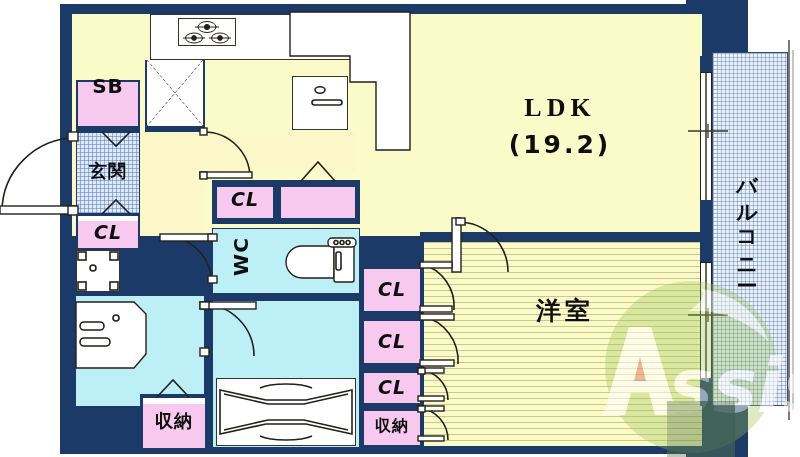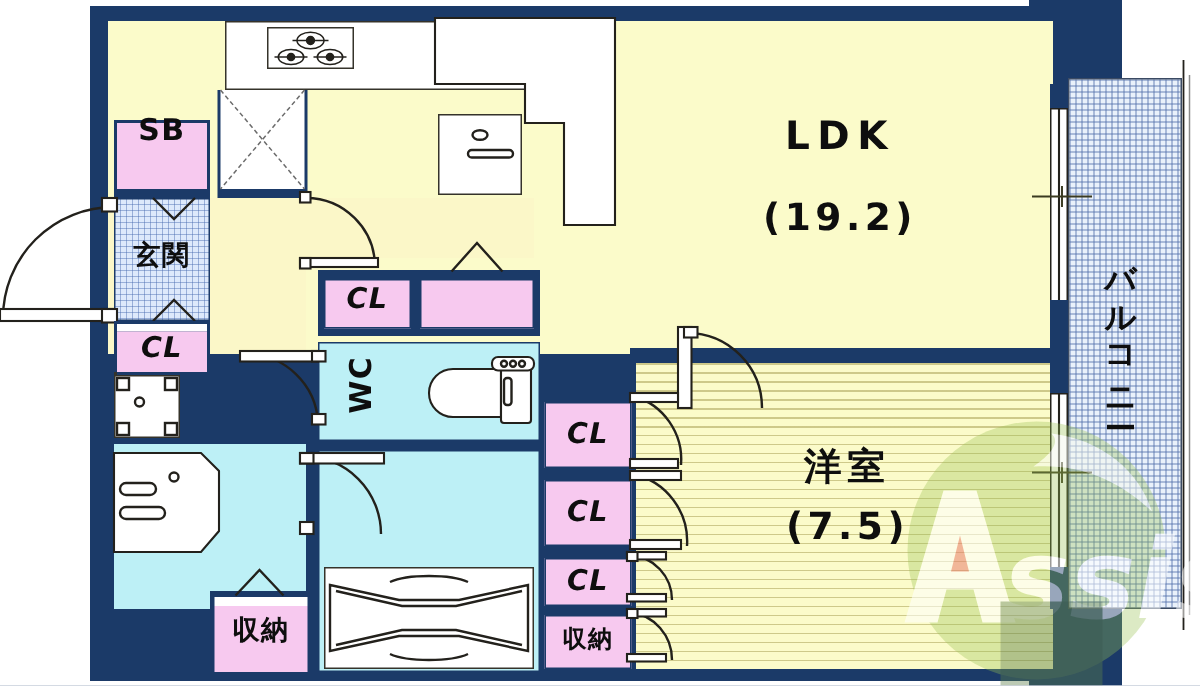--- a/index.html
+++ b/index.html
@@ -119,21 +119,21 @@
 
   <div class="abs f-wall" style="left:145px; top:60px; width:60px; height:72px;"></div>
   <div class="abs f-white" style="left:147px; top:60px; width:56px; height:66px;"></div>
   <svg class="abs" style="left:147px; top:60px;" width="56" height="66" viewBox="0 0 56 66">
     <line x1="0" y1="0" x2="56" y2="66" stroke="#6b6b6b" stroke-width="1" stroke-dasharray="3 2"></line>
     <line x1="56" y1="0" x2="0" y2="66" stroke="#6b6b6b" stroke-width="1" stroke-dasharray="3 2"></line>
   </svg>
 
   <div class="abs f-wall" style="left:420px; top:232px; width:282px; height:10px;"></div>
 
-  <div class="lbl lbl-ldk" style="left:470px; top:78px; width:180px;">LDK</div>
+  <div class="lbl lbl-ldk" style="left:470px; top:94px; width:180px;font-family:Liberation Serif, serif;">LDK</div>
   <div class="lbl lbl-area" style="left:470px; top:132px; width:180px;">(19.2)</div>
 
   <div class="abs f-hall" style="left:72px; top:132px; width:132px; height:104px;"></div>
   <div class="abs f-hall" style="left:204px; top:132px; width:152px; height:40px;"></div>
 
   <svg class="abs" style="left:200px; top:128px;" width="72" height="52" viewBox="0 0 72 52">
     <path class="dl" d="M4 4 A46 46 0 0 1 50 50"></path>
     <rect x="0" y="44" width="52" height="6" class="dlf"></rect>
     <rect x="0" y="0" width="7" height="7" class="dlf"></rect>
     <rect x="0" y="44" width="7" height="7" class="dlf"></rect>
@@ -146,21 +146,21 @@
     <rect x="2" y="32" width="8" height="8" class="dl"></rect>
     <rect x="34" y="32" width="8" height="8" class="dl"></rect>
     <circle cx="17" cy="18" r="3" class="dl"></circle>
   </svg>
 
   <div class="abs f-wall" style="left:76px; top:80px; width:64px; height:52px;"></div>
   <div class="abs f-pink" style="left:78px; top:82px; width:60px; height:44px;"></div>
   <div class="lbl lbl-sm" style="left:78px; top:76px; width:60px;">SB</div>
 
   <div class="abs f-genkan ol" style="left:76px; top:132px; width:64px; height:82px;"></div>
-  <div class="lbl lbl-jp" style="left:74px; top:162px; width:68px;">玄関</div>
+  <div class="lbl lbl-jp" style="left:74px; top:162px; width:68px;font-family:Liberation Serif, serif;">玄関</div>
 
   <svg class="abs" style="left:100px; top:132px;" width="32" height="16" viewBox="0 0 32 16">
     <path class="dl" d="M2 0 L16 14 L30 0" fill="#ffffff"></path>
   </svg>
   <svg class="abs" style="left:100px; top:198px;" width="32" height="16" viewBox="0 0 32 16">
     <path class="dl" d="M2 16 L16 2 L30 16" fill="#ffffff"></path>
   </svg>
 
   <svg class="abs" style="left:0px; top:130px;" width="80" height="92" viewBox="0 0 80 92">
     <path class="dl" d="M76 8 A74 74 0 0 0 2 82"></path>
@@ -234,21 +234,20 @@
   <div class="abs f-wall" style="left:140px; top:394px; width:68px; height:58px;"></div>
   <div class="abs f-white" style="left:143px; top:398px; width:62px; height:6px;"></div>
   <div class="abs f-pink" style="left:143px; top:404px; width:62px; height:44px;"></div>
   <div class="lbl lbl-jp" style="left:141px; top:412px; width:66px;">収納</div>
   <svg class="abs" style="left:156px; top:378px;" width="34" height="20" viewBox="0 0 34 20">
     <path class="dl" d="M1 19 L17 2 L33 19" fill="#ffffff"></path>
   </svg>
 
   <div class="abs f-room" style="left:424px; top:242px; width:278px; height:204px;"></div>
   <div class="lbl lbl-room" style="left:500px; top:298px; width:130px;">洋室</div>
-  <div class="lbl lbl-area" style="left:500px; top:338px; width:130px;">(7.5)</div>
 
   <svg class="abs" style="left:452px; top:218px;" width="60" height="56" viewBox="0 0 60 56">
     <path class="dl" d="M6 4 A50 50 0 0 1 56 54"></path>
     <rect x="0" y="0" width="9" height="54" class="dlf"></rect>
     <rect x="4" y="0" width="9" height="7" class="dlf"></rect>
   </svg>
 
   <div class="abs f-wall" style="left:360px; top:264px; width:64px; height:188px;"></div>
 
   <div class="abs f-pink ol" style="left:363px; top:268px; width:58px; height:44px;"></div>

